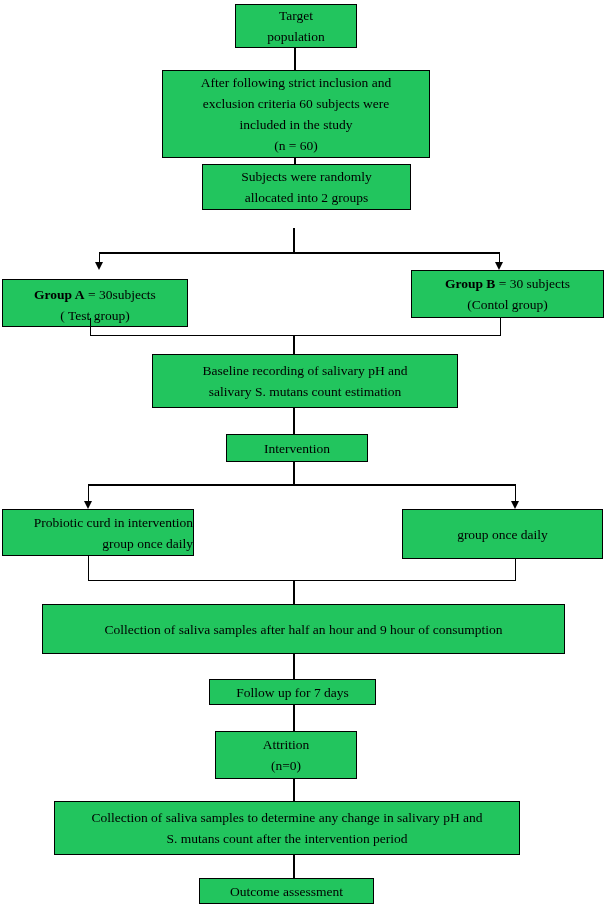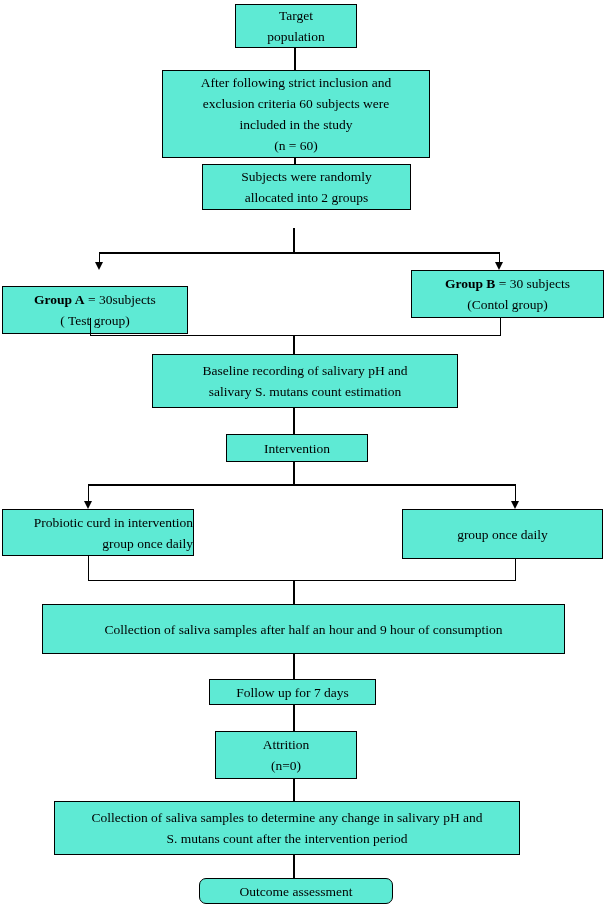--- a/index.html
+++ b/index.html
@@ -12,21 +12,21 @@
     width: 607px;
     height: 908px;
     background: #ffffff;
     font-family: "Liberation Serif", "DejaVu Serif", serif;
     color: #000000;
   }
   .box {
     position: absolute;
     box-sizing: border-box;
     border: 1.5px solid #000000;
-    background: #5eead4;
+    background: #22c55e;
     display: flex;
     flex-direction: column;
     align-items: center;
     justify-content: center;
     text-align: center;
     font-size: 13.5px;
     line-height: 21px;
   }
   .box .box-line { white-space: nowrap; }
   .vline {
@@ -75,21 +75,21 @@
     <div class="box-line">allocated into 2 groups</div>
   </div>
 
   <div class="vline" style="left:293px; top:228px; height:25px;"></div>
   <div class="hline" style="left:98.5px; top:252px; width:401px;"></div>
   <div class="vline" style="left:98.5px; top:252px; height:11px;"></div>
   <div class="arrowhead" style="left:95px; top:262px;"></div>
   <div class="vline" style="left:498.5px; top:252px; height:11px;"></div>
   <div class="arrowhead" style="left:495px; top:262px;"></div>
 
-  <div class="box" style="left:2px; top:286px; width:186px; height:48px;">
+  <div class="box" style="left:2px; top:279px; width:186px; height:48px;justify-content:flex-end;">
     <div class="box-line"><b>Group A</b><span> = 30subjects</span></div>
     <div class="box-line">( Test group)</div>
   </div>
 
   <div class="box" style="left:411px; top:270px; width:193px; height:48px;">
     <div class="box-line"><b>Group B</b><span> = 30 subjects</span></div>
     <div class="box-line">(Contol group)</div>
   </div>
 
   <div class="vline" style="left:89.5px; top:318px; height:18px;"></div>
@@ -148,17 +148,17 @@
 
   <div class="vline" style="left:293px; top:779px; height:22px;"></div>
 
   <div class="box" style="left:54px; top:801px; width:466px; height:54px;text-align:center;">
     <div class="box-line">Collection of saliva samples to determine any change in salivary pH and</div>
     <div class="box-line">S. mutans count after the intervention period</div>
   </div>
 
   <div class="vline" style="left:293px; top:855px; height:23px;"></div>
 
-  <div class="box" style="left:199px; top:878px; width:194px; height:26px;border-radius:7px;">
+  <div class="box" style="left:199px; top:878px; width:175px; height:26px;">
     <div class="box-line">Outcome assessment</div>
   </div>
 
 </div>
 
 </body></html>

